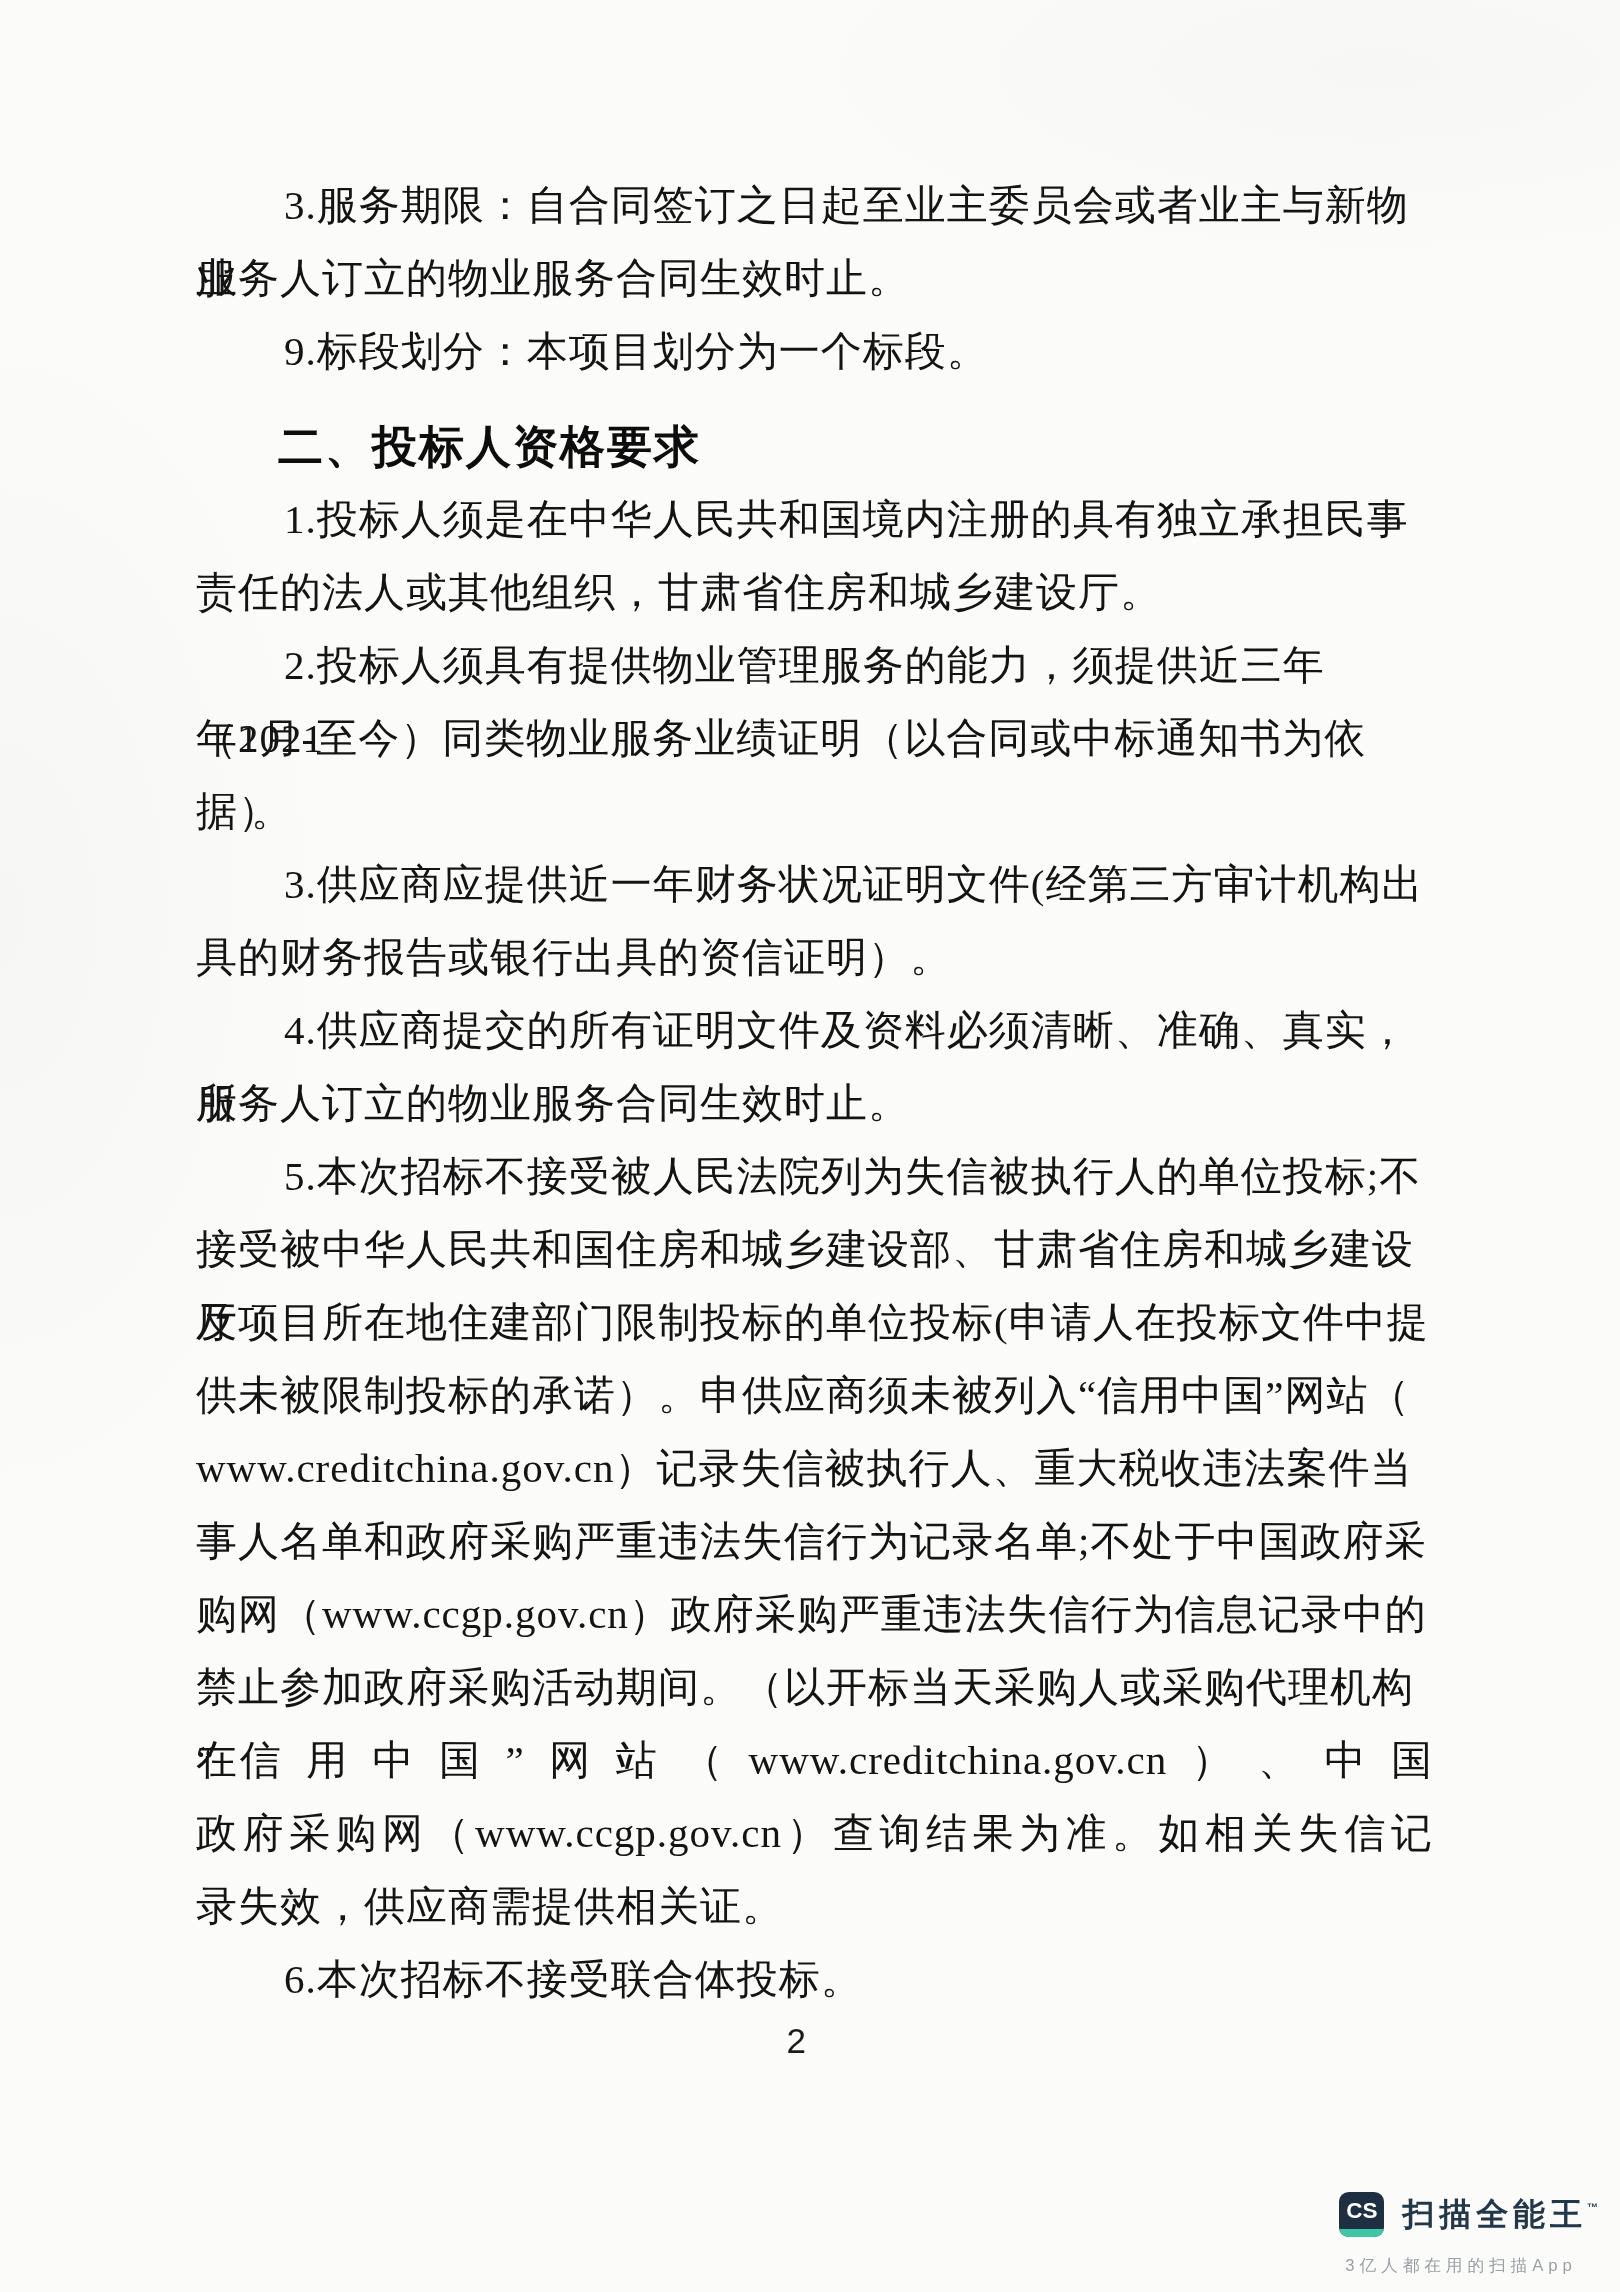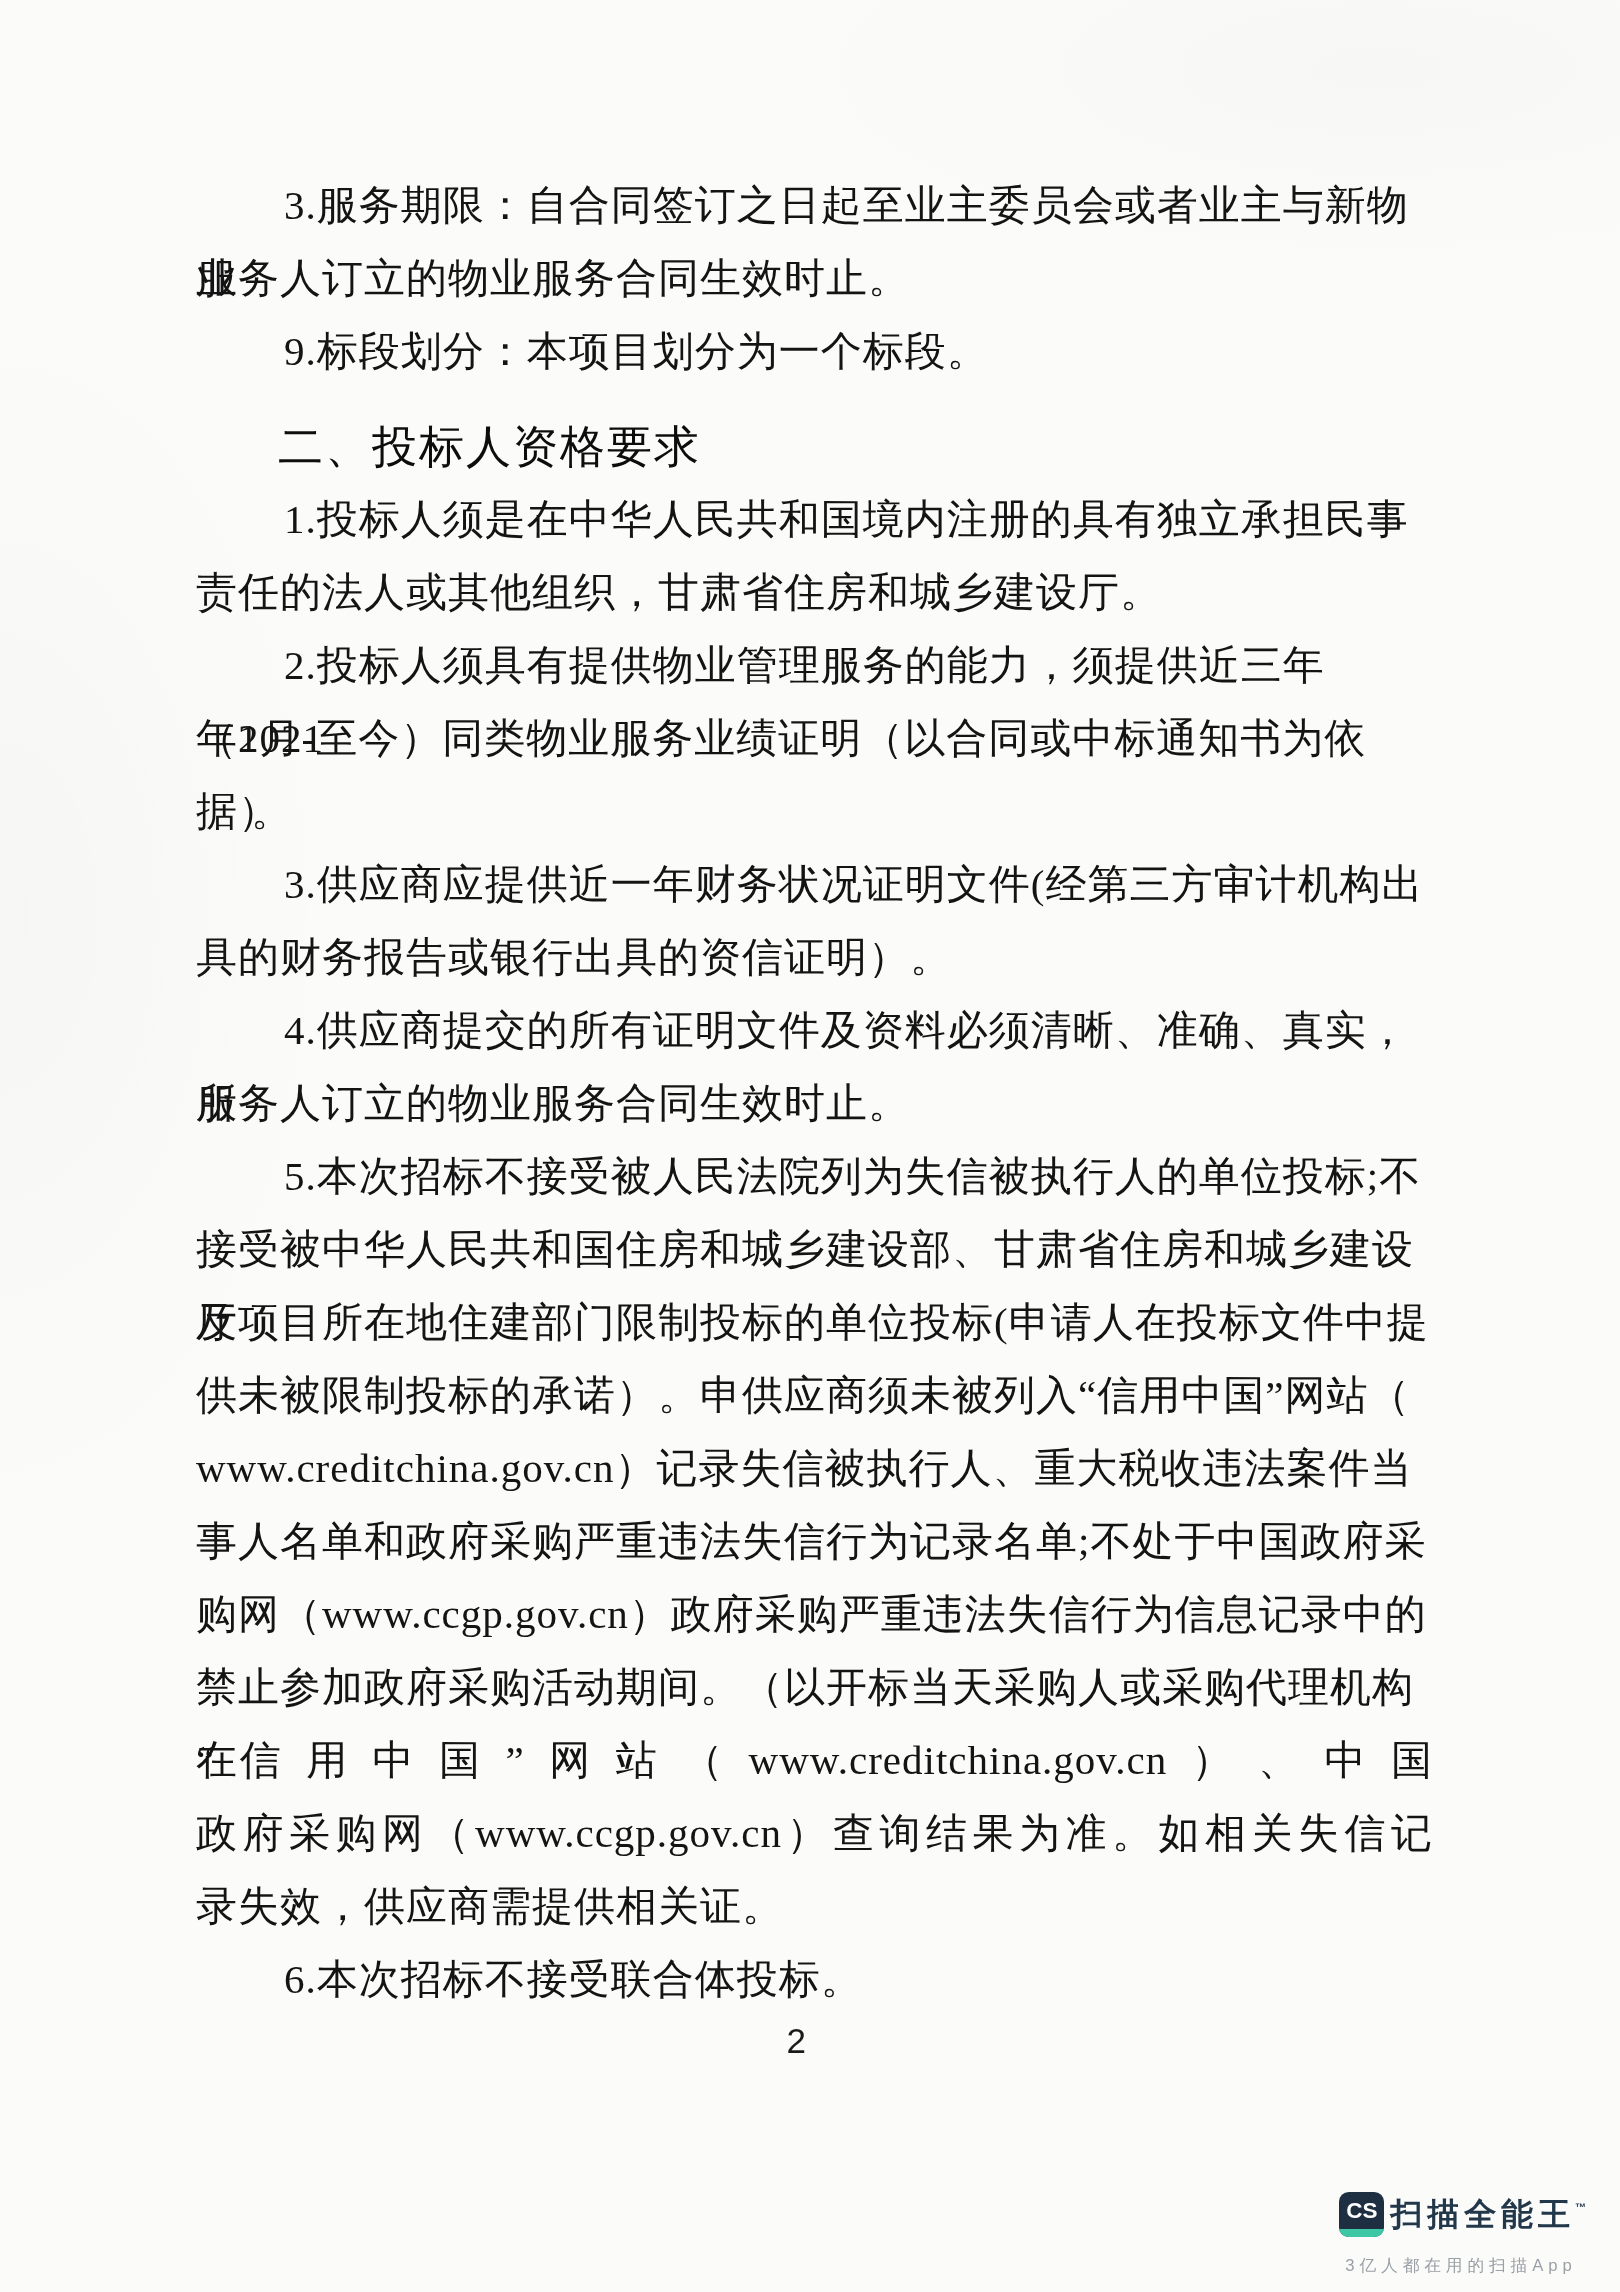--- a/index.html
+++ b/index.html
@@ -24,40 +24,40 @@
     line-height:73px;
     height:73px;
     letter-spacing:1px;
     font-weight:500;
   }
   .indent{text-indent:88px;}
   .punct{text-indent:55px;}
   .jlast{text-align:justify;text-align-last:justify;}
   .heading{
     font-family:"Liberation Sans","DejaVu Sans",sans-serif;
-    font-weight:normal;
+    font-weight:bold;
     font-size:45px;
     margin-top:21.6px;
     text-indent:82px;
     letter-spacing:2px;
     color:#0d0d0d;
   }
   .page-number{
     position:absolute;left:0;right:27.4px;top:2021px;
     text-align:center;
     font-size:35px;
     font-family:"Liberation Sans","DejaVu Sans",sans-serif;
     color:#1a1a1a;
   }
   
   .watermark{
     position:absolute;right:17.6px;bottom:15.7px;width:263px;
     font-family:"Liberation Sans","DejaVu Sans",sans-serif;
   }
-  .wm-row{display:flex;align-items:center;gap:6px;text-align:center;}
+  .wm-row{display:flex;align-items:center;gap:18px;text-align:center;}
   .wm-logo{
     width:45px;height:45px;border-radius:9.8px;
     background:#1d2f40;
     position:relative;overflow:hidden;
     display:flex;align-items:center;justify-content:center;
     flex:0 0 auto;
   }
   .wm-logo-text{
     color:#ffffff;font-weight:bold;font-size:22.5px;
     margin-bottom:6.9px;letter-spacing:0;

